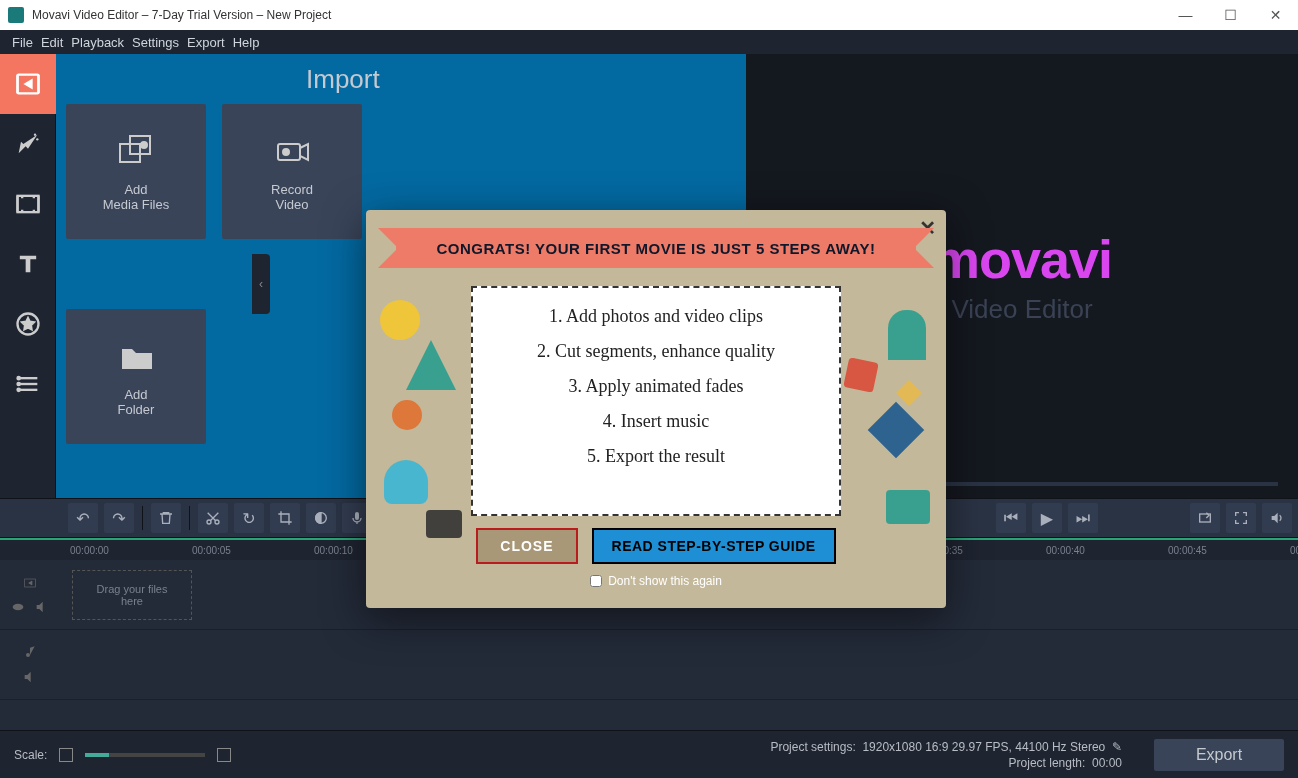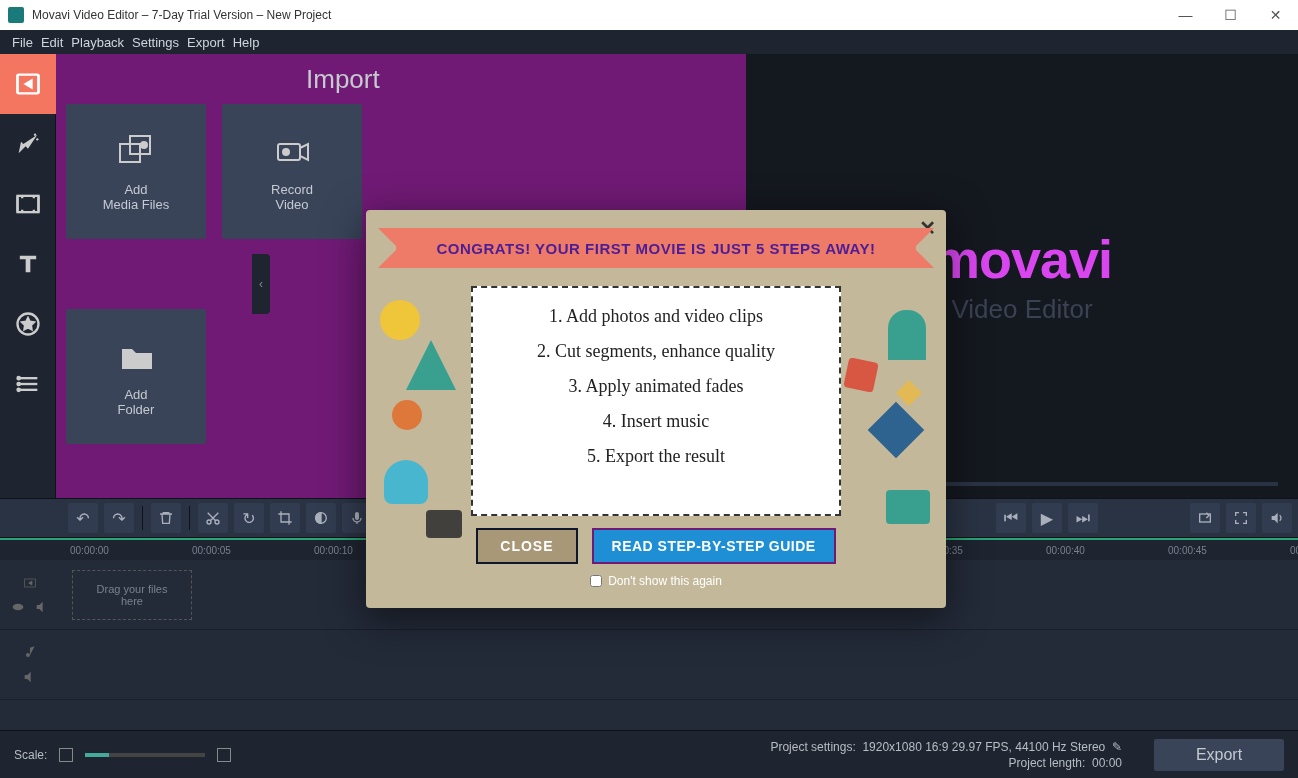--- a/index.html
+++ b/index.html
@@ -19,21 +19,21 @@
 
 .main { display:flex; height:444px; }
 
 
 .toolbar { width:56px; background:#1e2430; display:flex; flex-direction:column; border-right:1px solid #0f1218; }
 .tool { width:56px; height:60px; display:flex; align-items:center; justify-content:center; color:#ccc; }
 .tool.active { background:#f47560; }
 .tool svg { width:28px; height:28px; }
 
 
-.import-panel { width:690px; background:#701a75; display:flex; position:relative; }
+.import-panel { width:690px; background:#0369a1; display:flex; position:relative; }
 .category-list { width:180px; background:#1e2430; padding:8px 16px; margin:42px 0 0 16px; height:330px; position:relative;}
 .category-list .cat { color:#b8bcc4; font-size:13px; padding:2px 0; }
 .category-list .cat.active { color:#f47560; }
 .import-header { position:absolute; top:10px; left:250px; color:#c5c9d0; font-size:26px; font-weight:300; }
 .import-tiles { padding:50px 0 0 10px; display:flex; flex-wrap:wrap; gap:16px; width:380px; }
 .tile { width:140px; height:135px; background:#394459; border-radius:2px; display:flex; flex-direction:column; align-items:center; justify-content:center; color:#c5c9d0; font-size:13px; text-align:center; gap:10px; }
 .tile svg { width:40px; height:40px; }
 .collapse-handle { position:absolute; left:196px; top:200px; width:18px; height:60px; background:#1e2430; display:flex; align-items:center; justify-content:center; color:#888; font-size:12px; border-radius:0 4px 4px 0; }
 
 
@@ -67,29 +67,29 @@
 .statusbar .scale-slider .fill { width:20%; height:100%; background:#4a9; }
 .statusbar .mid { flex:1; }
 .statusbar .proj { display:flex; flex-direction:column; gap:2px; align-items:flex-end;}
 .btn-export { width:130px; height:32px; background:#394459; color:#c5c9d0; font-size:16px; display:flex; align-items:center; justify-content:center; border-radius:2px; margin-left:20px;}
 .stat-icon{width:14px;height:14px;border:1px solid #888;}
 
 
 .modal-backdrop { position:absolute; inset:0; pointer-events:none; }
 .modal { position:absolute; left:366px; top:210px; width:580px; height:398px; background:#c4b89a; border-radius:4px; box-shadow:0 10px 40px rgba(0,0,0,.5); pointer-events:auto; overflow:hidden;}
 .modal-close { position:absolute; top:6px; right:10px; font-size:20px; color:#333; font-weight:bold; }
-.banner { margin:18px auto 0; width:520px; height:40px; background:#ee7b68; color:#4c1d95; font-size:15px; font-weight:bold; display:flex; align-items:center; justify-content:center; position:relative; letter-spacing:.5px;}
+.banner { margin:18px auto 0; width:520px; height:40px; background:#ee7b68; color:#0f172a; font-size:15px; font-weight:bold; display:flex; align-items:center; justify-content:center; position:relative; letter-spacing:.5px;}
 .banner:before,.banner:after{content:'';position:absolute;top:0;width:0;height:0;border:20px solid #ee7b68;}
 .banner:before{left:-18px;border-left-color:transparent;}
 .banner:after{right:-18px;border-right-color:transparent;}
 .modal-card { margin:18px auto 0; width:370px; height:230px; background:#fff; border:2px dashed #333; padding:18px 10px; display:flex; flex-direction:column; gap:14px; align-items:center;}
 .modal-card .step { font-size:18px; color:#222; font-family:"Comic Sans MS",cursive;}
 .modal-buttons { display:flex; gap:14px; justify-content:center; margin-top:12px;}
-.btn-close { background:#a89878; color:#fff; padding:8px 22px; font-size:14px; font-weight:bold; border:2px solid #0f172a; letter-spacing:1px;}
-.btn-guide { background:#1e8fd4; color:#ffffff; padding:8px 18px; font-size:14px; font-weight:bold; border:2px solid #701a75; letter-spacing:.5px;}
+.btn-close { background:#a89878; color:#fff; padding:8px 22px; font-size:14px; font-weight:bold; border:2px solid #b91c1c; letter-spacing:1px;}
+.btn-guide { background:#1e8fd4; color:#000000; padding:8px 18px; font-size:14px; font-weight:bold; border:2px solid #000000; letter-spacing:.5px;}
 .modal-check { display:flex; align-items:center; justify-content:center; gap:6px; color:#fff; font-size:12px; margin-top:10px;}
 .modal-check input{width:12px;height:12px;}
 
 .doodle{position:absolute;opacity:.9;}
 .d1{left:14px;top:90px;width:40px;height:40px;background:#f4c730;border-radius:50%;}
 .d2{left:40px;top:130px;width:50px;height:50px;background:#2a9d8f;clip-path:polygon(50% 0,100% 100%,0 100%);}
 .d3{left:18px;top:250px;width:44px;height:44px;background:#3ab6d4;border-radius:50% 50% 8px 8px;}
 .d4{right:20px;top:100px;width:38px;height:50px;background:#2a9d8f;border-radius:18px 18px 0 0;}
 .d5{right:30px;top:200px;width:40px;height:40px;background:#1e5a8f;transform:rotate(45deg);}
 .d6{right:16px;top:280px;width:44px;height:34px;background:#2a9d8f;border-radius:4px;}

